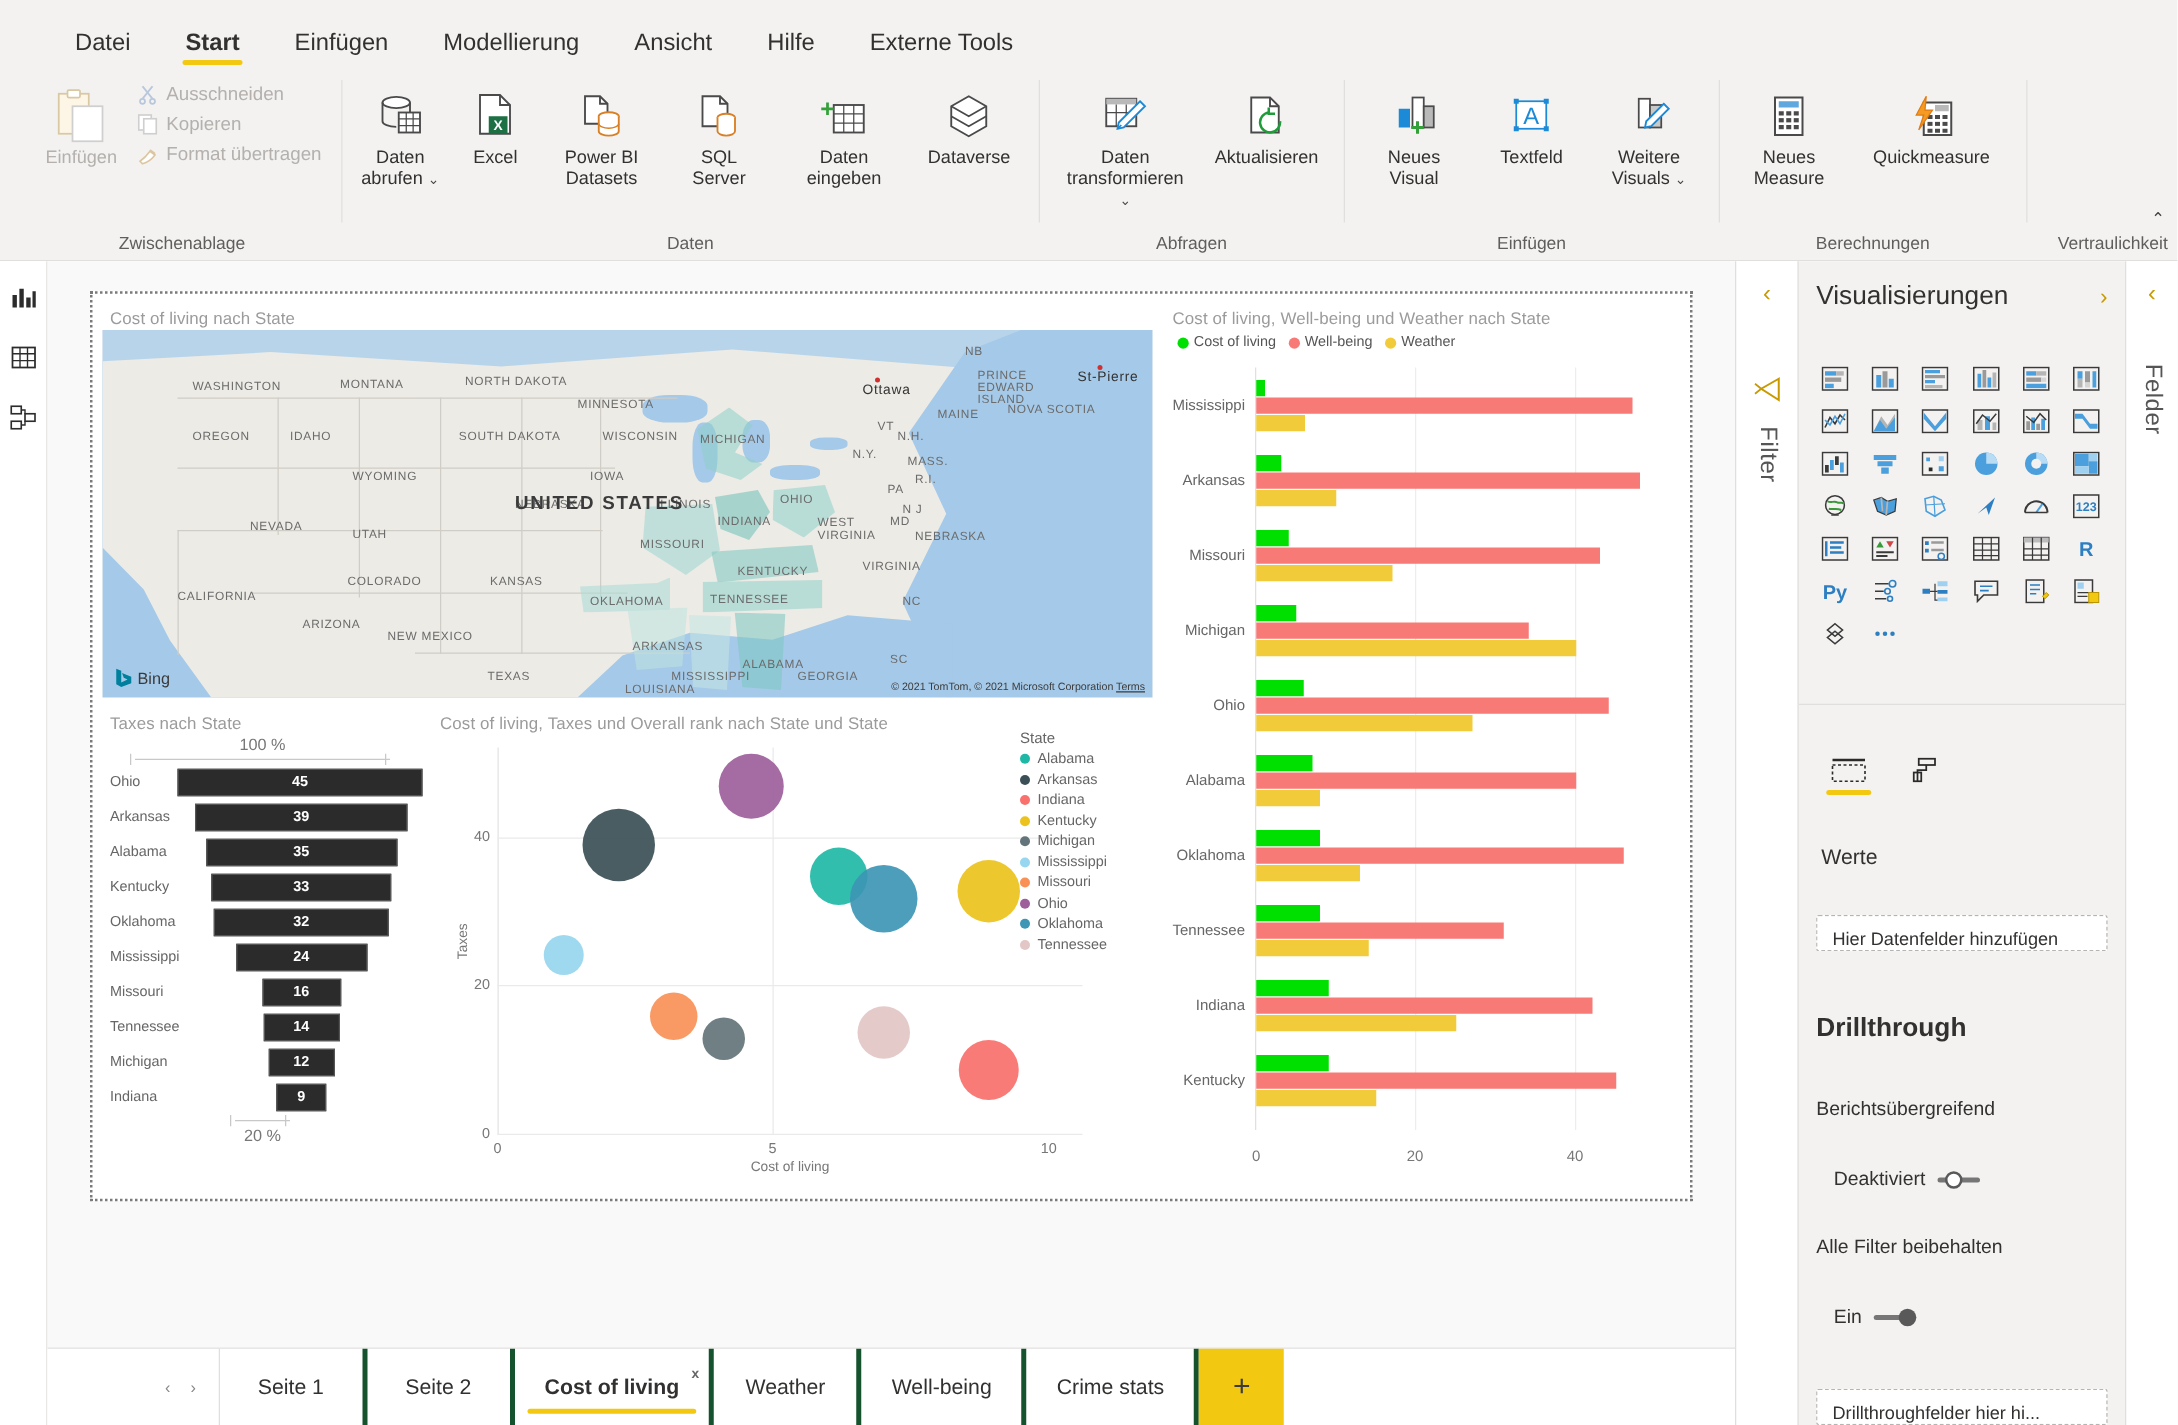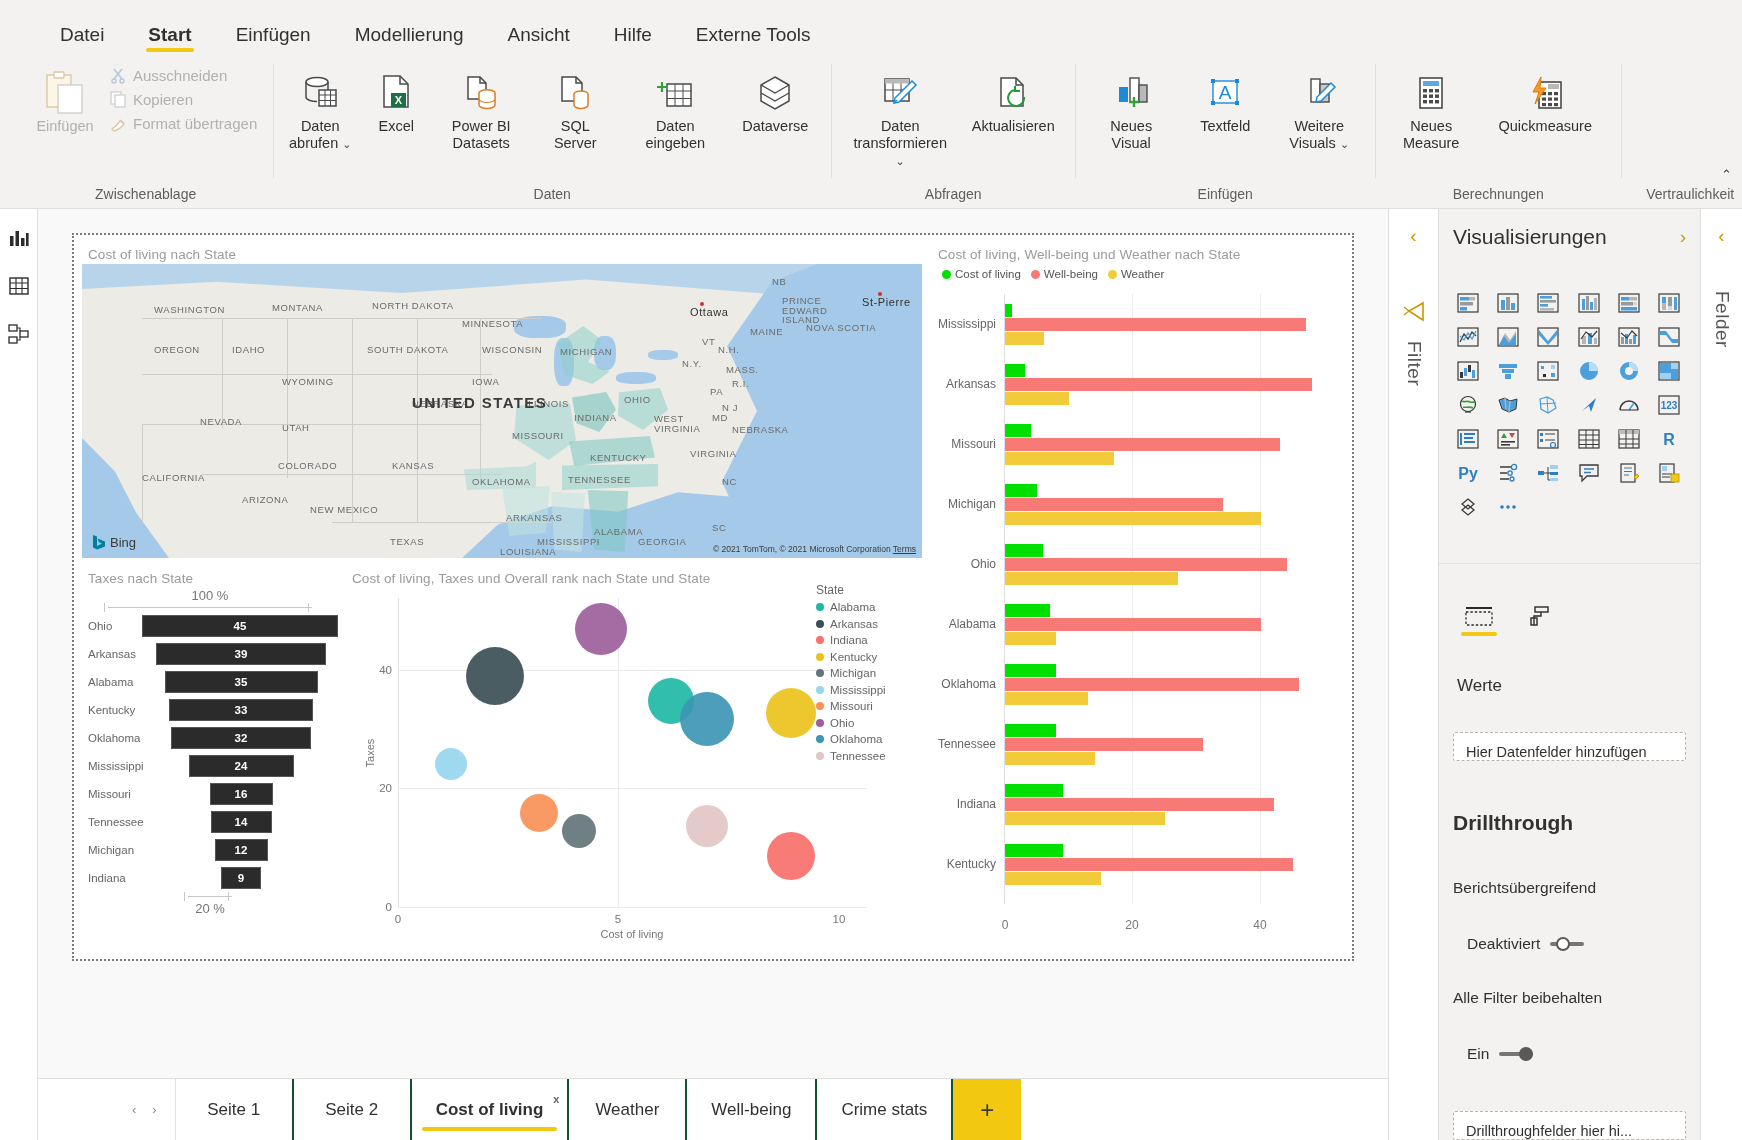--- a/index.html
+++ b/index.html
@@ -174,21 +174,21 @@
 
   
   .pagebar {
     flex:0 0 auto; height:62px; background:#fff; border-top:1px solid #e1dfdd;
     display:flex; align-items:stretch; padding-left:76px;
   }
   .navarrows { display:flex; align-items:center; gap:16px; padding:0 18px; border-right:1px solid #e1dfdd; }
   .navarrow { font-size:13px; color:#8a8886; cursor:pointer; }
   .ptab {
     position:relative; min-width:118px; padding:0 24px; display:flex; align-items:center;
-    justify-content:center; font-size:17px; color:#323130; border-right:2px solid #14532d; cursor:pointer;
+    justify-content:center; font-size:17px; color:#323130; border-right:4px solid #14532d; cursor:pointer;
     white-space:nowrap;
   }
   .ptab.active { font-weight:bold; }
   .ptab.active::after { content:''; position:absolute; left:10px; right:10px; bottom:9px; height:4px;
                         background:#f2c811; border-radius:2px; }
   .ptab .close { position:absolute; right:8px; top:14px; font-size:11px; color:#666; }
   .ptab.add { background:#f2c811; min-width:68px; font-size:24px; color:#3b3b3b; border-right:none; }
 
   svg { display:block; }
 </style>

